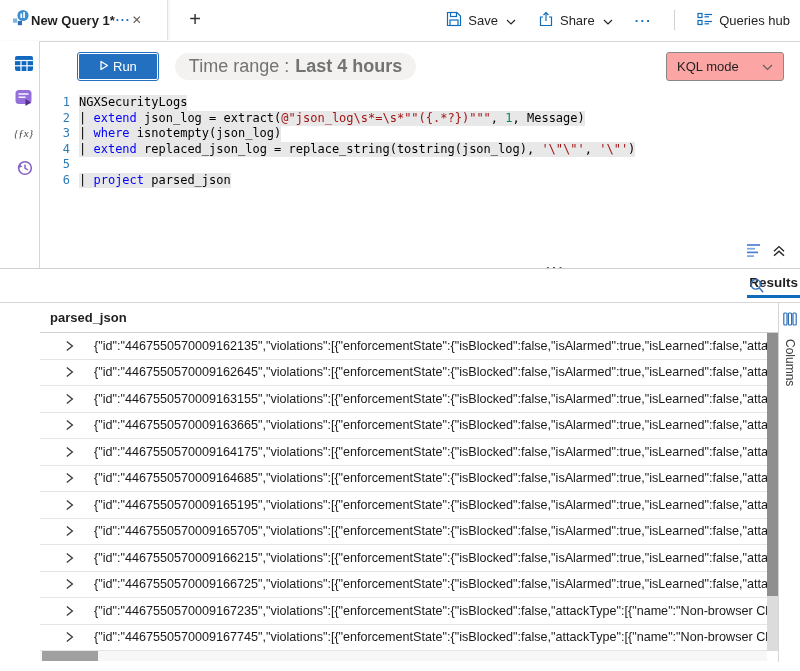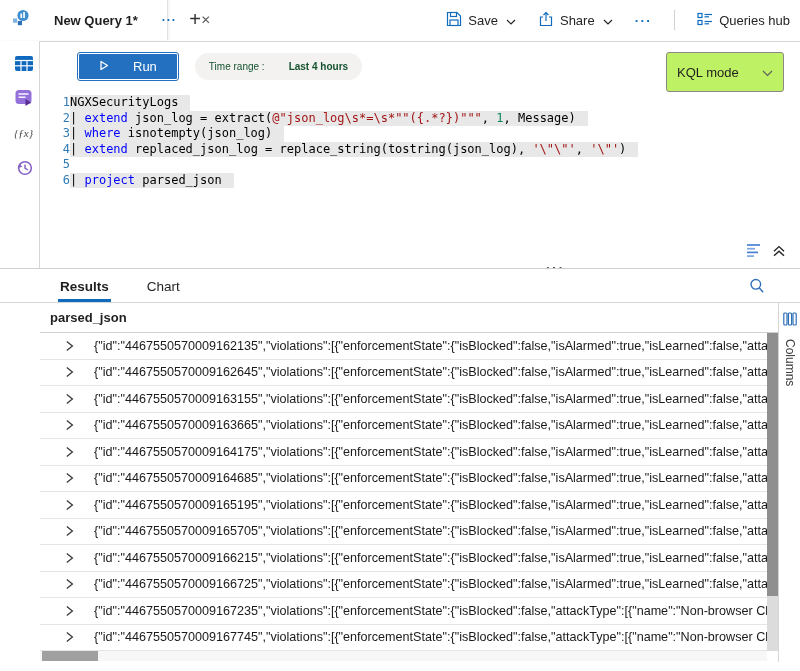--- a/index.html
+++ b/index.html
@@ -5,21 +5,21 @@
   * { box-sizing: border-box; }
   html,body { margin:0; padding:0; }
   body {
     width:800px; height:671px; position:relative; overflow:hidden;
     background:#fff; font-family:"Liberation Sans", sans-serif; color:#201f1e;
   }
   
   .topbar { position:absolute; top:0; left:0; right:0; height:41px; background:#fff; }
   .doc-tab {
     position:absolute; left:0; top:0; width:168px; height:40px;
-    display:flex; align-items:center; gap:24px; padding:0 8px 0 12px;
+    display:flex; align-items:center; gap:1px; padding:0 8px 0 12px;
     border-right:1px solid #e1e1e1; background:#fff;
     box-shadow:1px 0 2px rgba(0,0,0,.06);
   }
   .doc-tab .title { font-size:13px; font-weight:700; color:#201f1e; white-space:nowrap; }
   .tab-more { color:#0f6cbd; font-size:12px; font-weight:700; letter-spacing:1px; cursor:pointer; }
   .tab-close { color:#605e5c; font-size:12px; cursor:pointer; }
   .new-tab { position:absolute; left:182px; top:7px; width:26px; height:26px; text-align:center;
     font-size:20px; line-height:25px; color:#323130; cursor:pointer; }
   .top-actions { position:absolute; right:10px; top:0; height:40px; display:flex; align-items:center; gap:22px; }
   .action { display:flex; align-items:center; gap:6px; font-size:13px; color:#252423; cursor:pointer; }
@@ -31,47 +31,47 @@
     border-right:1px solid #d6d6d6; display:flex; flex-direction:column; align-items:center;
     padding-top:12px; gap:15px; background:#fff;padding-left:8px; }
   .side-icon { width:22px; height:20px; display:flex; align-items:center; justify-content:center; cursor:pointer; }
   .fx-icon { font-size:11px; color:#484644; font-style:italic; font-family:"Liberation Serif",serif; }
   
   .query-panel { position:absolute; left:40px; top:41px; right:0; height:227px;
     border-top:1px solid #d6d6d6; background:#fff; }
   .qp-toolbar { position:absolute; top:0; left:0; right:0; height:48px; display:flex; align-items:center;
     gap:17px; padding-left:38px; }
   .run-btn { background:#2470c0; color:#fff; border:1px solid #fff; outline:1px solid #2470c0;
-    border-radius:2px; height:27px; padding:0 20px; display:flex; align-items:center; gap:24px;
+    border-radius:2px; height:27px; padding:0 20px; display:flex; align-items:center; gap:4px;
     font-size:13px; cursor:pointer; font-family:inherit; }
   .pill { background:#f3f2f1; border-radius:14px; height:27px; display:flex; align-items:center;
-    gap:24px; padding:0 14px; font-size:10px; color:#14532d; cursor:pointer; }
+    gap:6px; padding:0 14px; font-size:18px; color:#737373; cursor:pointer; }
   .pill b { font-weight:700; }
-  .mode-select { position:absolute; right:16px; top:10px; width:118px; height:40px;
+  .mode-select { position:absolute; right:16px; top:10px; width:118px; height:29px;
     border:1px solid #8a8886; border-radius:3px; display:flex; align-items:center;
-    justify-content:space-between; padding:0 10px; font-size:13px; color:#201f1e; cursor:pointer; background:#bef264; }
+    justify-content:space-between; padding:0 10px; font-size:13px; color:#201f1e; cursor:pointer; background:#fca5a5; }
   
   .editor { position:absolute; top:53px; left:0; right:0; bottom:30px; overflow:hidden; }
   .code-line { display:flex; height:15.5px; line-height:15.5px;
     font-family:"DejaVu Sans Mono", monospace; font-size:12px; white-space:pre; }
   .gutter { width:30px; text-align:right; padding-right:0; color:#2f7bb6; flex:none; }
-  .code-text { background:#e8e8e8; padding-right:12px; }
+  .code-text { margin-left:9px; background:#e8e8e8; padding-right:0; }
   .pl { color:#000; }
   .kw { color:#0000ff; }
   .str { color:#a31515; }
   .num { color:#098658; }
   .sq { color:#000; text-decoration:underline wavy #b069c9 1px; text-underline-offset:2px; }
   .editor-corner { position:absolute; right:14px; bottom:6px; display:flex; align-items:center; gap:10px; }
   .splitter-handle { position:absolute; left:506px; bottom:-7px; color:#444; font-size:13px;
     font-weight:700; letter-spacing:2px; cursor:row-resize; }
   
   .results { position:absolute; top:268px; left:0; right:0; height:403px;
     border-top:1px solid #cfcfcf; background:#fff; }
   .results-tabs { position:absolute; top:0; left:0; right:0; height:34px;
-    border-bottom:1px solid #d6d6d6; display:flex; align-items:flex-end; gap:34px; padding-left:58px; }
+    border-bottom:1px solid #d6d6d6; display:flex; align-items:flex-end; gap:34px; padding-left:58px;flex-direction:column; }
   .rtab { font-size:13.5px; padding:6px 2px 8px; color:#201f1e; cursor:pointer; }
   .rtab.active { font-weight:700; border-bottom:3px solid #0f6cbd; padding-bottom:5px; }
   .search-btn { position:absolute; right:34px; top:8px; cursor:pointer; }
   .grid-header { position:absolute; top:34px; left:40px; right:22px; height:30px; line-height:30px;
     font-size:13px; font-weight:700; padding-left:10px; border-bottom:1px solid #cfcfcf; }
   .grid-rows { position:absolute; top:64px; left:40px; right:33px; height:318px; overflow:hidden; }
   .grid-row { height:26.5px; border-bottom:1px solid #e5e5e5; display:flex; align-items:center;
     padding-left:25px; white-space:nowrap; overflow:hidden; cursor:pointer; }
   .row-chevron { flex:none; width:10px; margin-right:19px; display:flex; align-items:center; }
   .row-text { font-size:12.6px; color:#1b1a19; overflow:hidden; }

